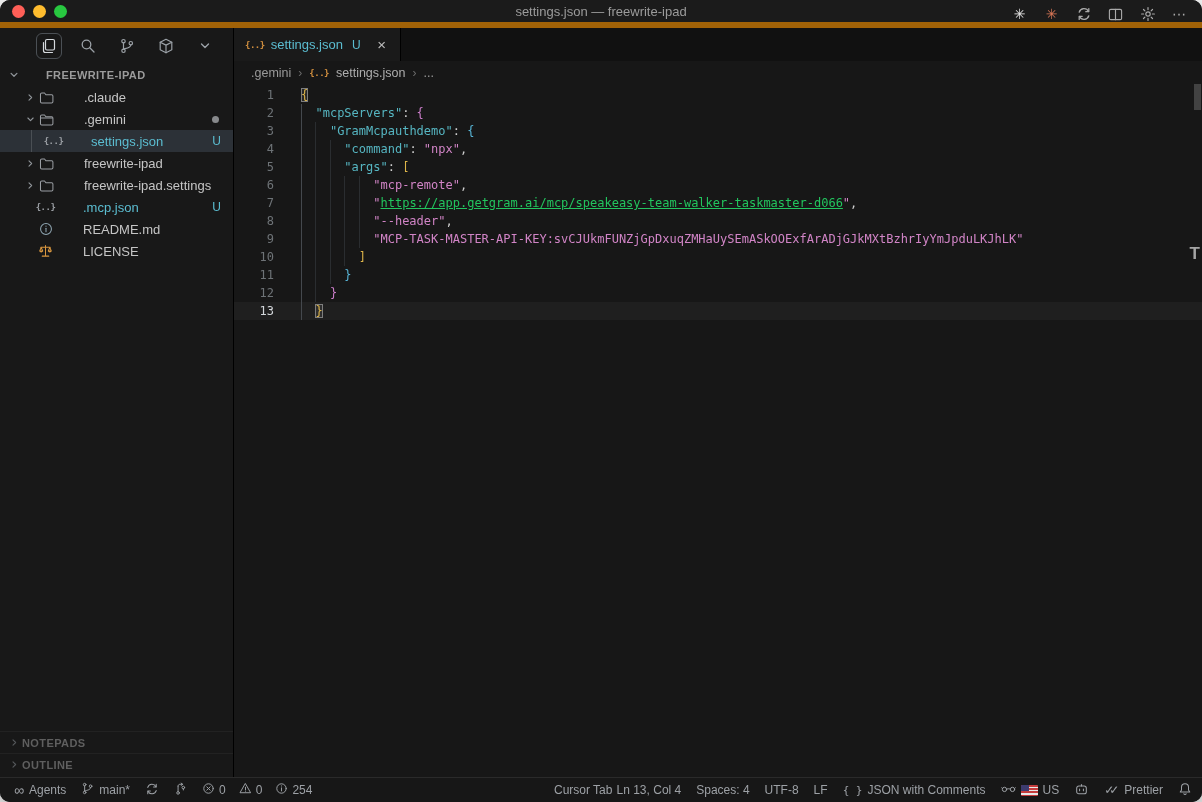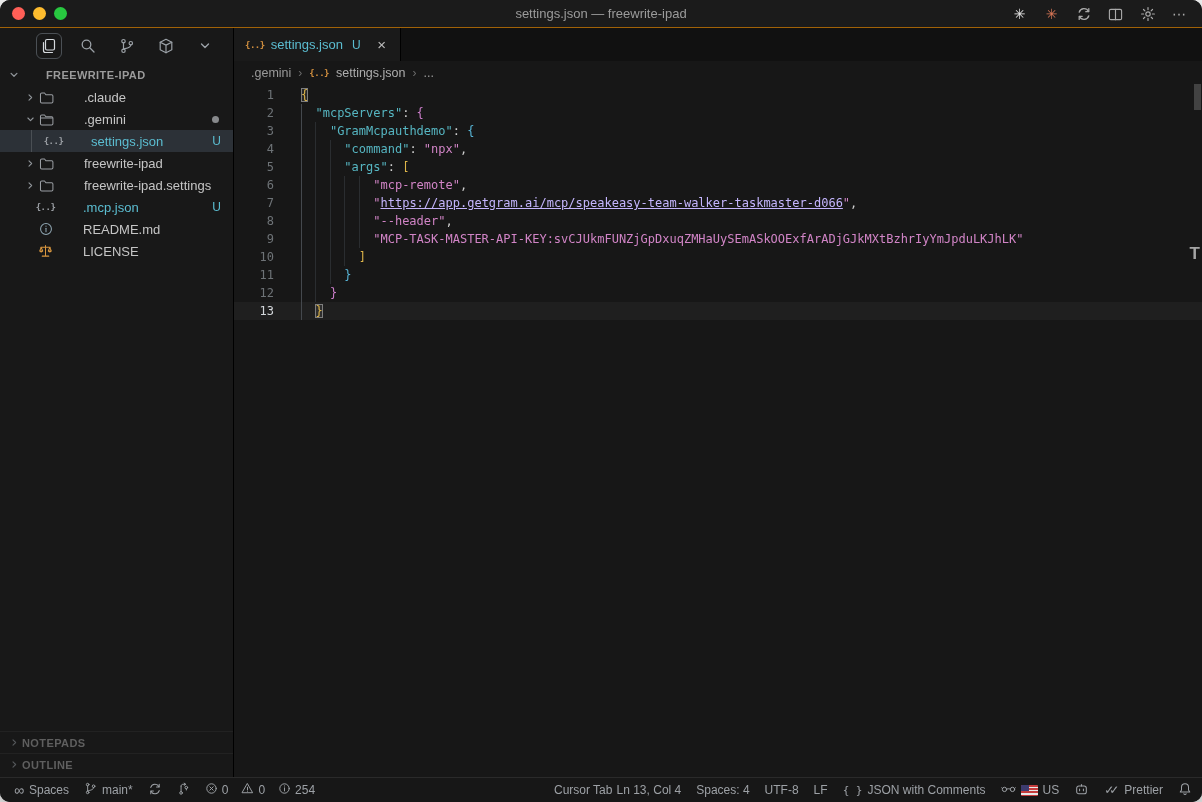--- a/index.html
+++ b/index.html
@@ -4,21 +4,21 @@
 <style>
   html,body{margin:0;padding:0;background:#ffffff;}
   *{box-sizing:border-box;}
   .window{
     width:1202px;height:802px;position:relative;overflow:hidden;
     border-radius:10px;background:#171717;
     font-family:"Liberation Sans",sans-serif;cursor:default;
     box-shadow:0 10px 40px rgba(0,0,0,.5);
   }
   
-  .titlebar{height:28px;background:#1b1b1b;display:flex;align-items:center;position:relative;border-bottom:1px solid #a16207;}
+  .titlebar{height:28px;background:#1b1b1b;display:flex;align-items:center;position:relative;border-bottom:6px solid #a16207;}
   .lights{display:flex;gap:8px;padding-left:12px;}
   .light{width:13px;height:13px;border-radius:50%;}
   .light.red{background:#ff5f57;} .light.yellow{background:#febc2e;} .light.green{background:#28c840;}
   .title{position:absolute;left:0;right:0;text-align:center;font-size:13px;color:#9b9b9b;pointer-events:none;}
   .tb-icons{position:absolute;right:14px;top:0;height:28px;display:flex;align-items:center;gap:15px;color:#a9a9a9;}
   .tb-icons .ico{width:17px;height:17px;display:flex;align-items:center;justify-content:center;font-size:14px;line-height:1;}
   .ico svg{display:block;}
   .openai{color:#e6e6e6;font-size:15px;}
   .claude{color:#d97757;font-size:15px;}
   .more-dots{font-size:16px;letter-spacing:1px;color:#a9a9a9;}
@@ -61,21 +61,21 @@
   .code-area{flex:1;position:relative;overflow:hidden;}
   .code-lines{padding-top:2px;font-family:"DejaVu Sans Mono",monospace;font-size:12px;line-height:18px;}
   .code-line{display:flex;height:18px;}
   .code-line.active{background:rgba(255,255,255,.035);}
   .ln{width:56px;flex:0 0 auto;text-align:right;padding-right:16px;color:#6e7377;user-select:none;}
   .code-line.active .ln{color:#d4d8dc;}
   .lc{white-space:pre;padding-left:11px;}
   .tok-ws{color:#171717;}
   .tok-key{color:#56b6c2;}
   .tok-str{color:#d184c6;}
-  .tok-url{color:#c4b5fd;text-decoration:underline;}
+  .tok-url{color:#22c55e;text-decoration:underline;}
   .tok-pun{color:#cfcfcf;}
   .tok-b1{color:#deb54a;}
   .tok-b2{color:#cd7ecb;}
   .tok-b3{color:#58b6d8;}
   .match{outline:1px solid #7e7e7e;outline-offset:-1px;background:rgba(255,255,255,.07);}
   .guide{position:absolute;width:1px;background:#2a2d30;}
   .guide.bright{background:#44484d;}
   .scroll-handle{position:absolute;right:1px;top:0;width:7px;height:26px;background:#424242;}
   .artifact-t{position:absolute;right:2px;top:160px;color:#a5a5a5;font-weight:700;font-size:17px;font-family:"Liberation Sans",sans-serif;}
   
@@ -376,21 +376,21 @@
         <div class="scroll-handle"></div>
         <div class="artifact-t">T</div>
       </div>
     </div>
   </div>
 
   <div class="statusbar">
     <div class="sb-left">
       <div class="sb-item">
         <span class="inf">∞</span>
-        <span>Spaces</span>
+        <span>Agents</span>
       </div>
       <div class="sb-item">
         <span>
           <svg width="13" height="13" viewBox="0 0 16 16" fill="none" stroke="currentColor" stroke-width="1.2">
             <circle cx="4.5" cy="3.2" r="1.6"></circle>
               <circle cx="4.5" cy="12.8" r="1.6"></circle>
               <circle cx="11.8" cy="5.2" r="1.6"></circle>
             <path d="M4.5 4.8v6.4M11.8 6.8c0 2.8-3.4 3.2-7.3 4.1"></path>
           </svg>
         </span>

